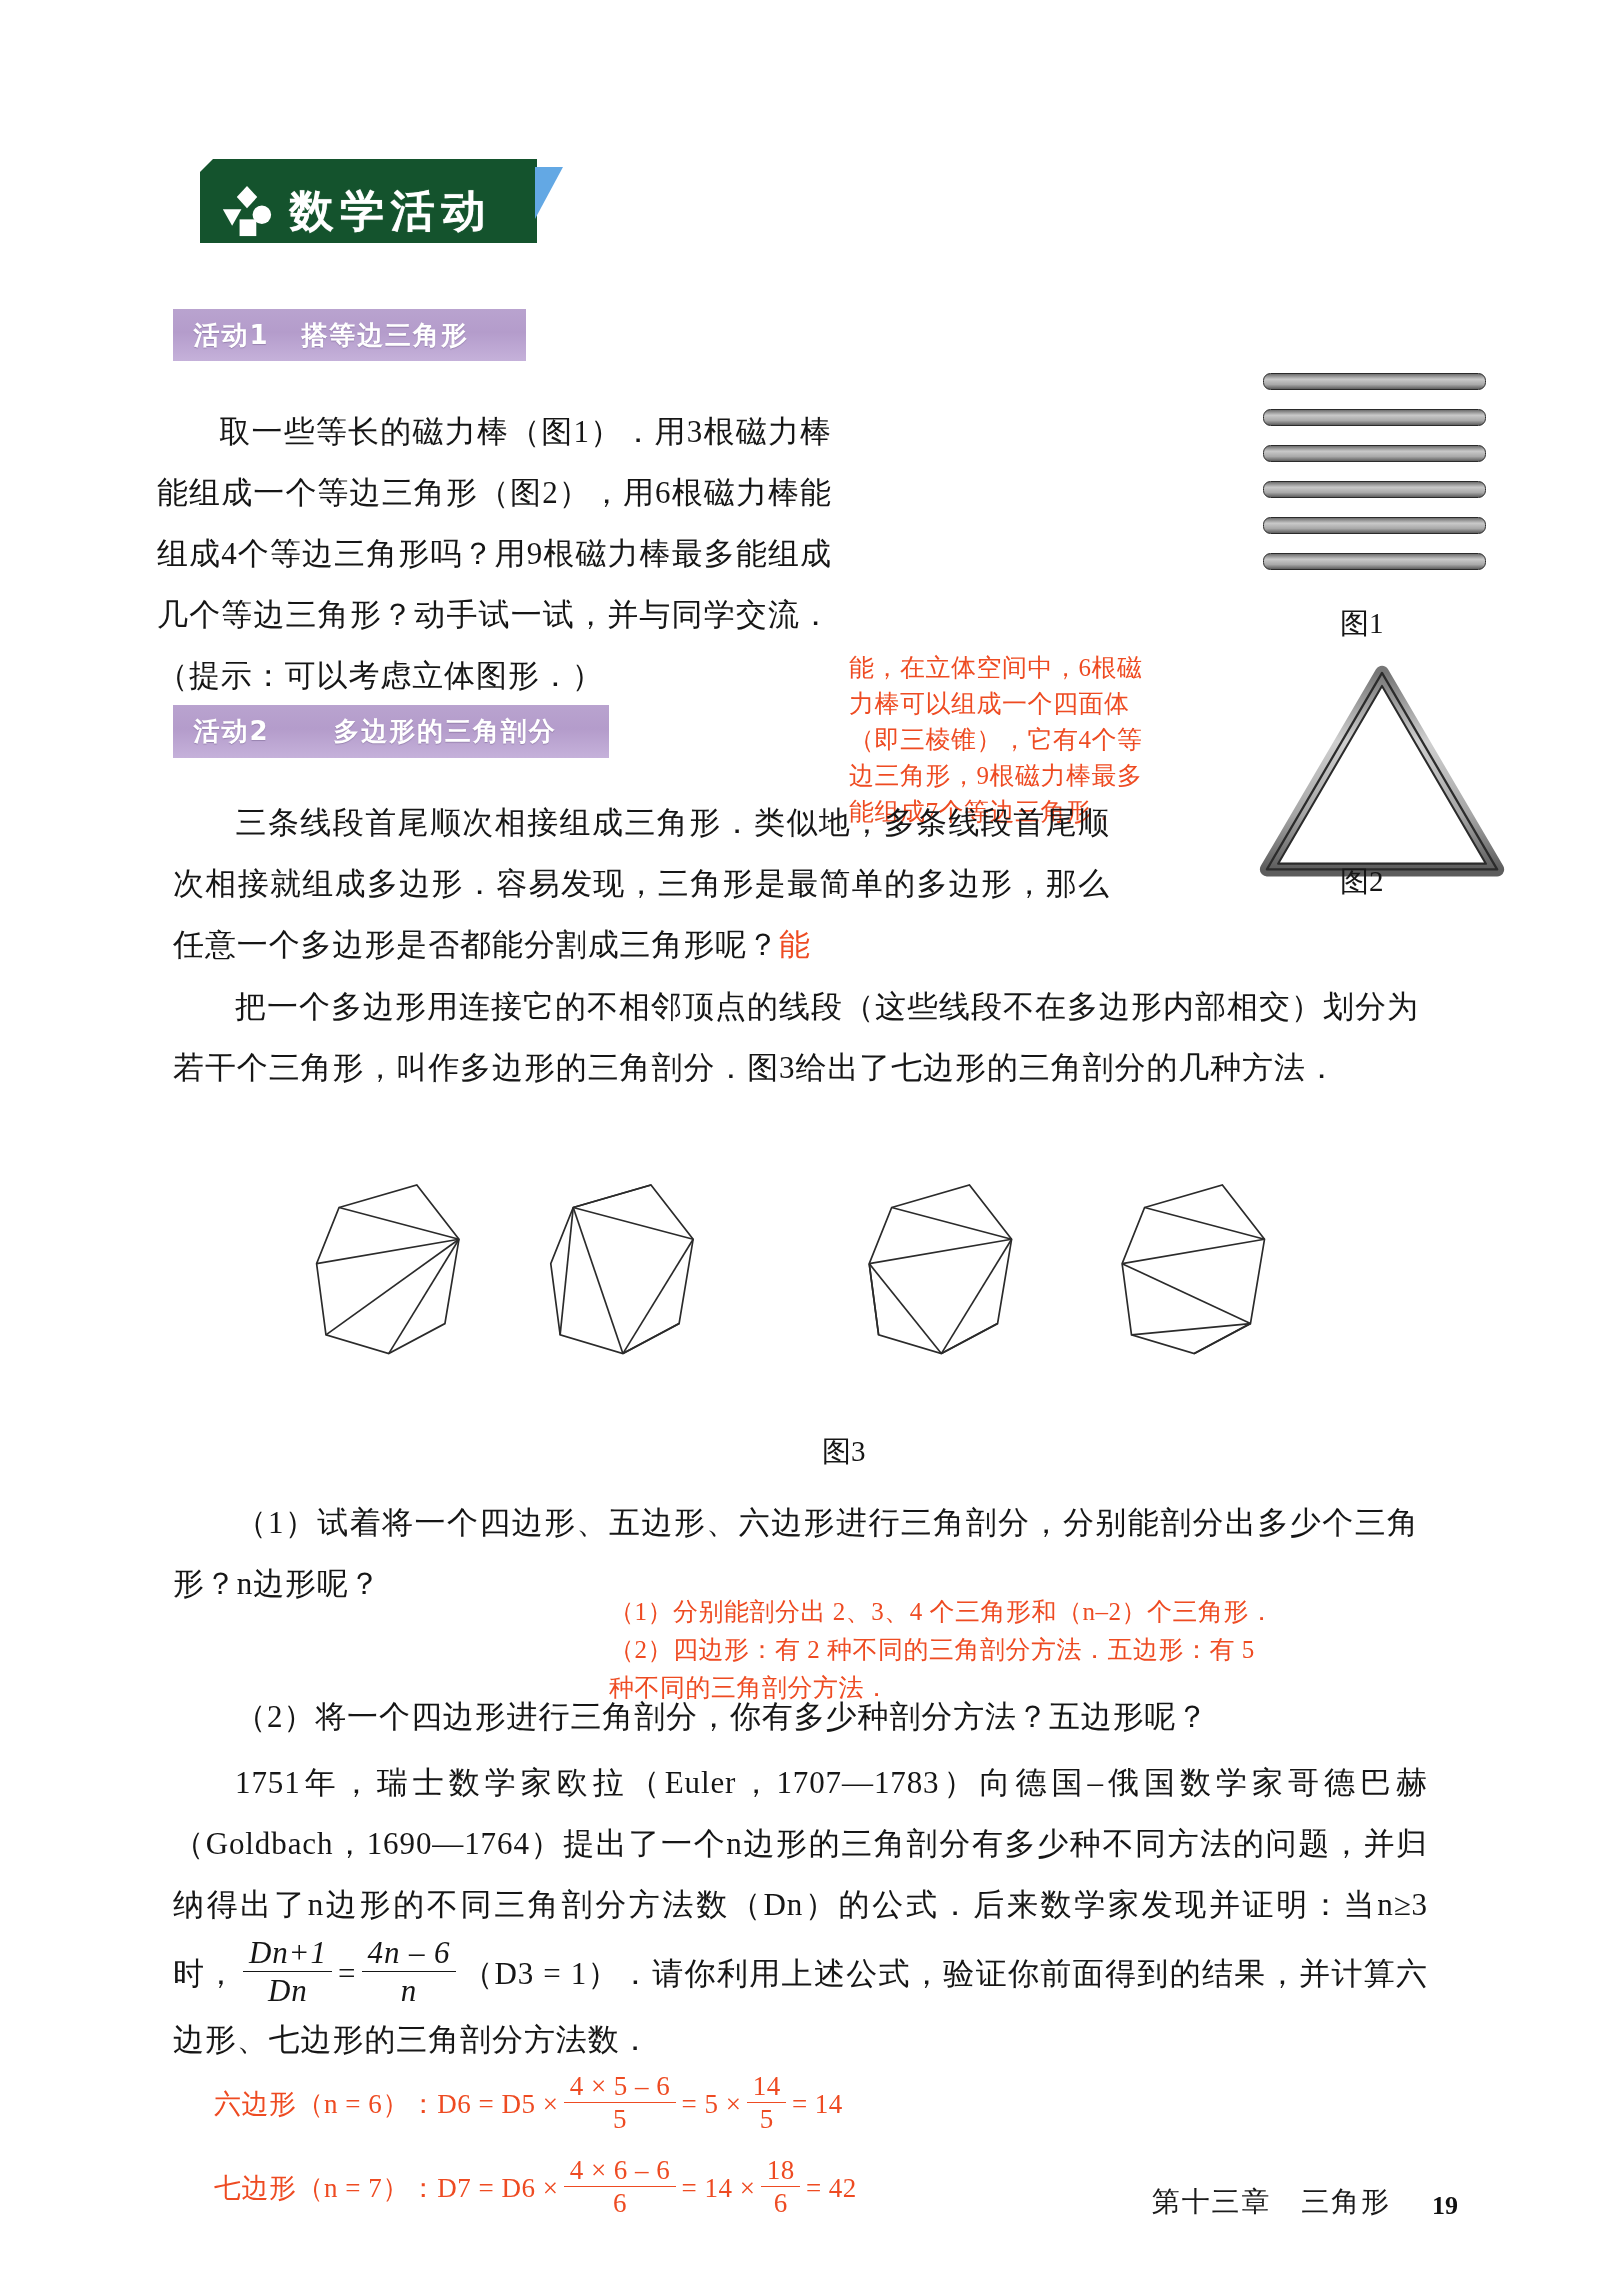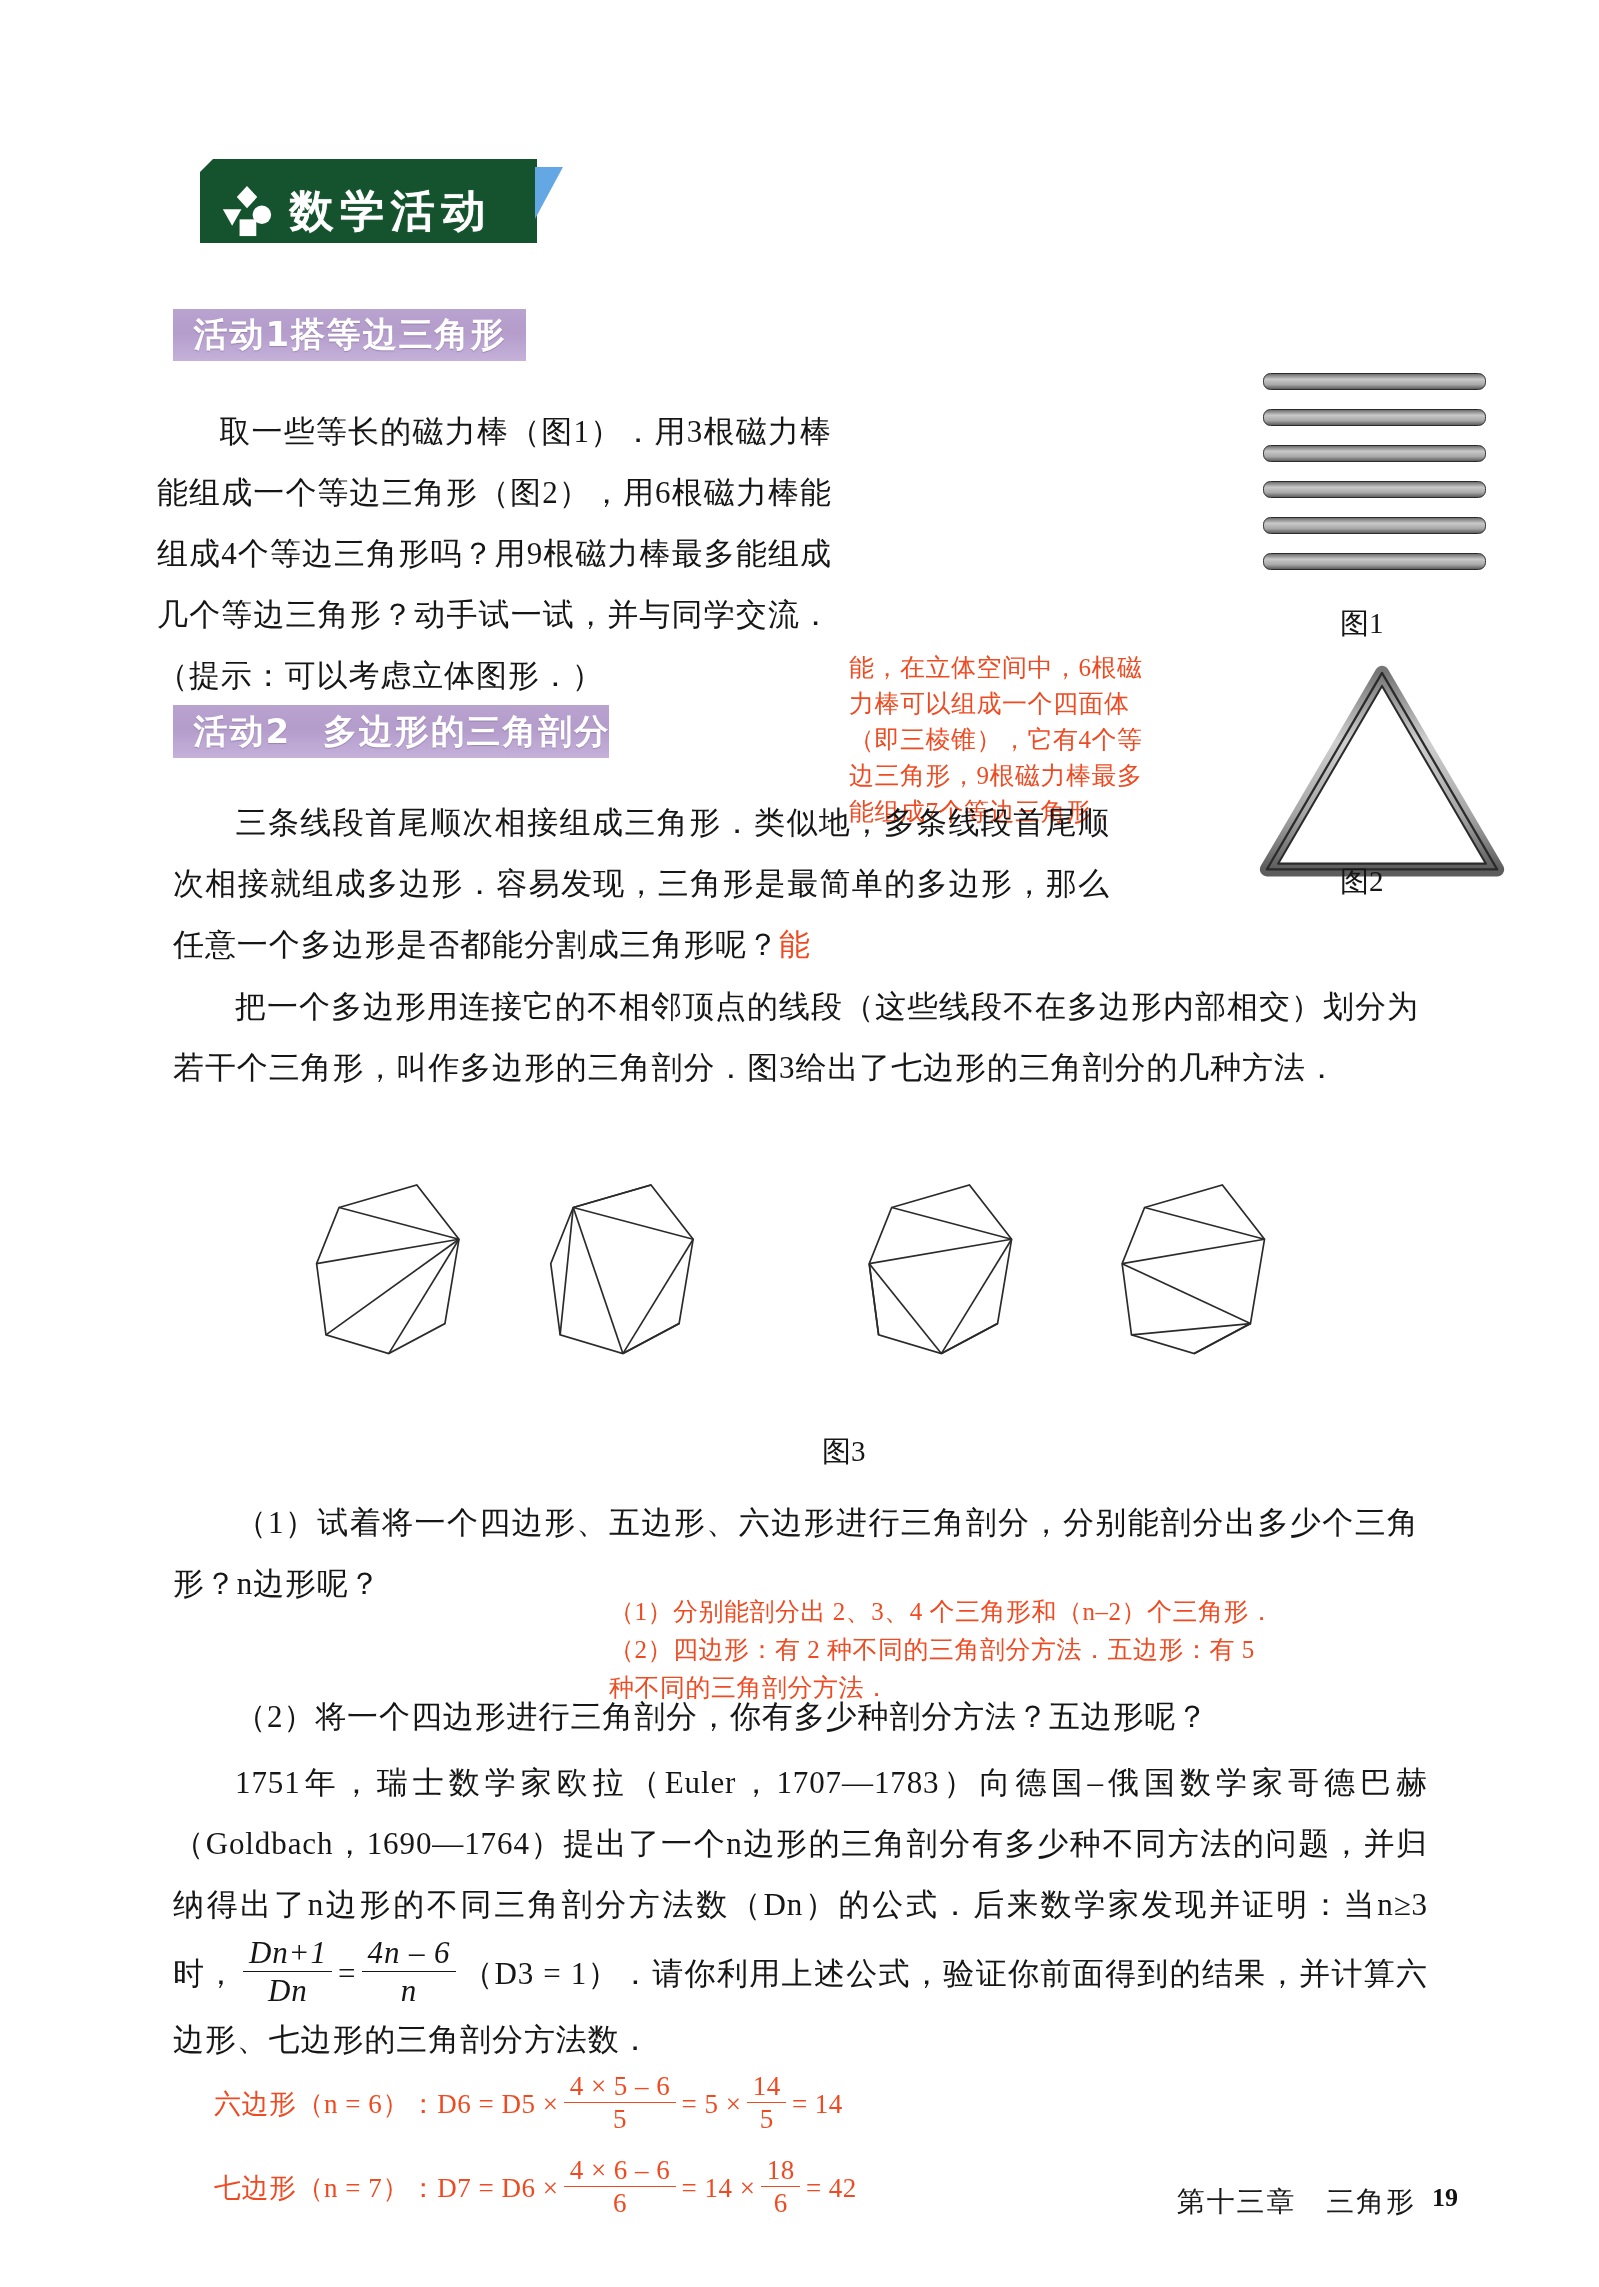--- a/index.html
+++ b/index.html
@@ -38,21 +38,21 @@
     white-space:nowrap;
   }
 
   
   .act-head{
     position:absolute;
     background:linear-gradient(180deg,#b9a3cf 0%,#b49ccb 45%,#c5b1da 100%);
     color:#ffffff;
     font-family:"DejaVu Sans","Liberation Sans",sans-serif;
     font-weight:700;
-    font-size:34px;
+    font-size:26px;
     letter-spacing:1.9px;
     display:flex;align-items:center;
     padding:0 20.6px;
     box-sizing:border-box;
     white-space:nowrap;
     text-shadow:0 0.9px 0.9px rgba(90,70,115,.35);
   }
   .act1{left:173px;top:309px;width:353px;height:52px;}
   .act2{left:173px;top:705px;width:436px;height:53px;gap:16px;}
   .act-gap{display:inline-block;width:32px;}
@@ -97,21 +97,21 @@
 
   
   .frac{display:inline-block;vertical-align:-0.55em;text-align:center;margin:0 5.6px;}
   .frac .num{display:block;padding:0 5.6px;border-bottom:1.9px solid currentColor;line-height:1.15;}
   .frac .den{display:block;padding:0 5.6px;line-height:1.2;}
   .ital{font-style:italic;font-family:"Liberation Serif","DejaVu Serif",serif;}
 
   
   .footer{
     position:absolute;right:141px;bottom:67px;
-    display:flex;align-items:flex-start;gap:16px;
+    display:flex;align-items:flex-end;gap:41px;
     font-family:"Liberation Serif","DejaVu Serif",serif;
     margin-top:20px;
   }
   .footer-chapter{font-size:28px;letter-spacing:1.9px;color:#1a1a1a;}
   .footer-page{font-size:26px;font-weight:700;color:#111;}
 </style>
 </head>
 <body>
 
 <div class="page">

